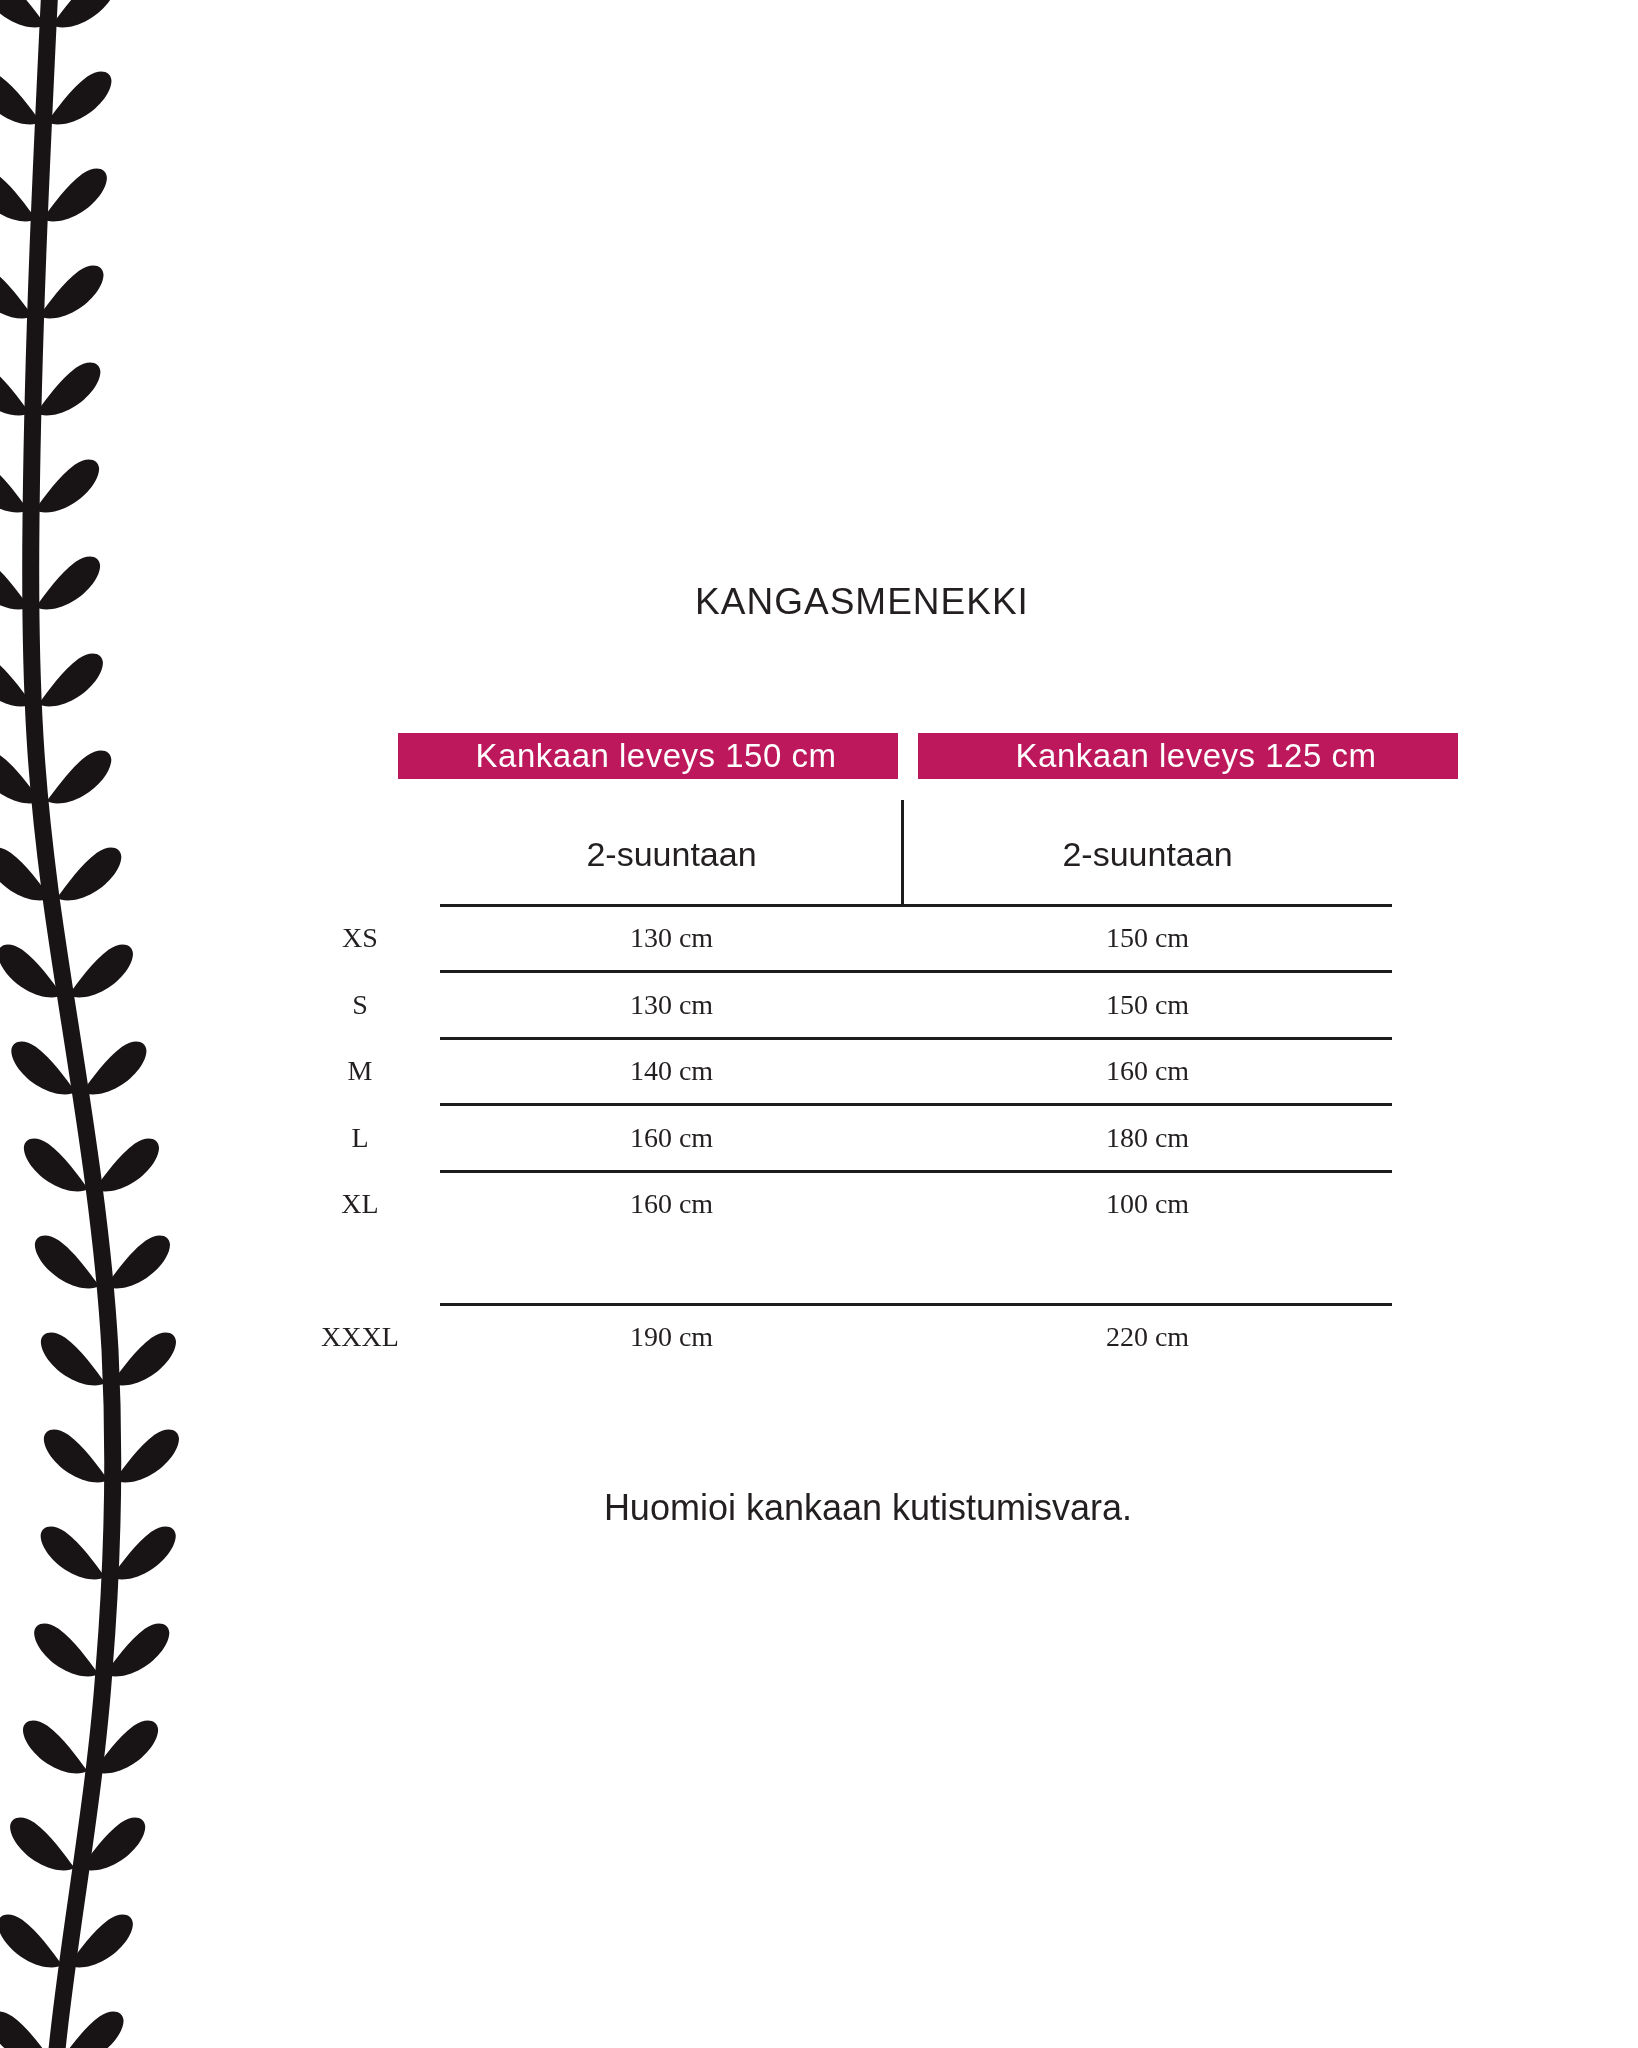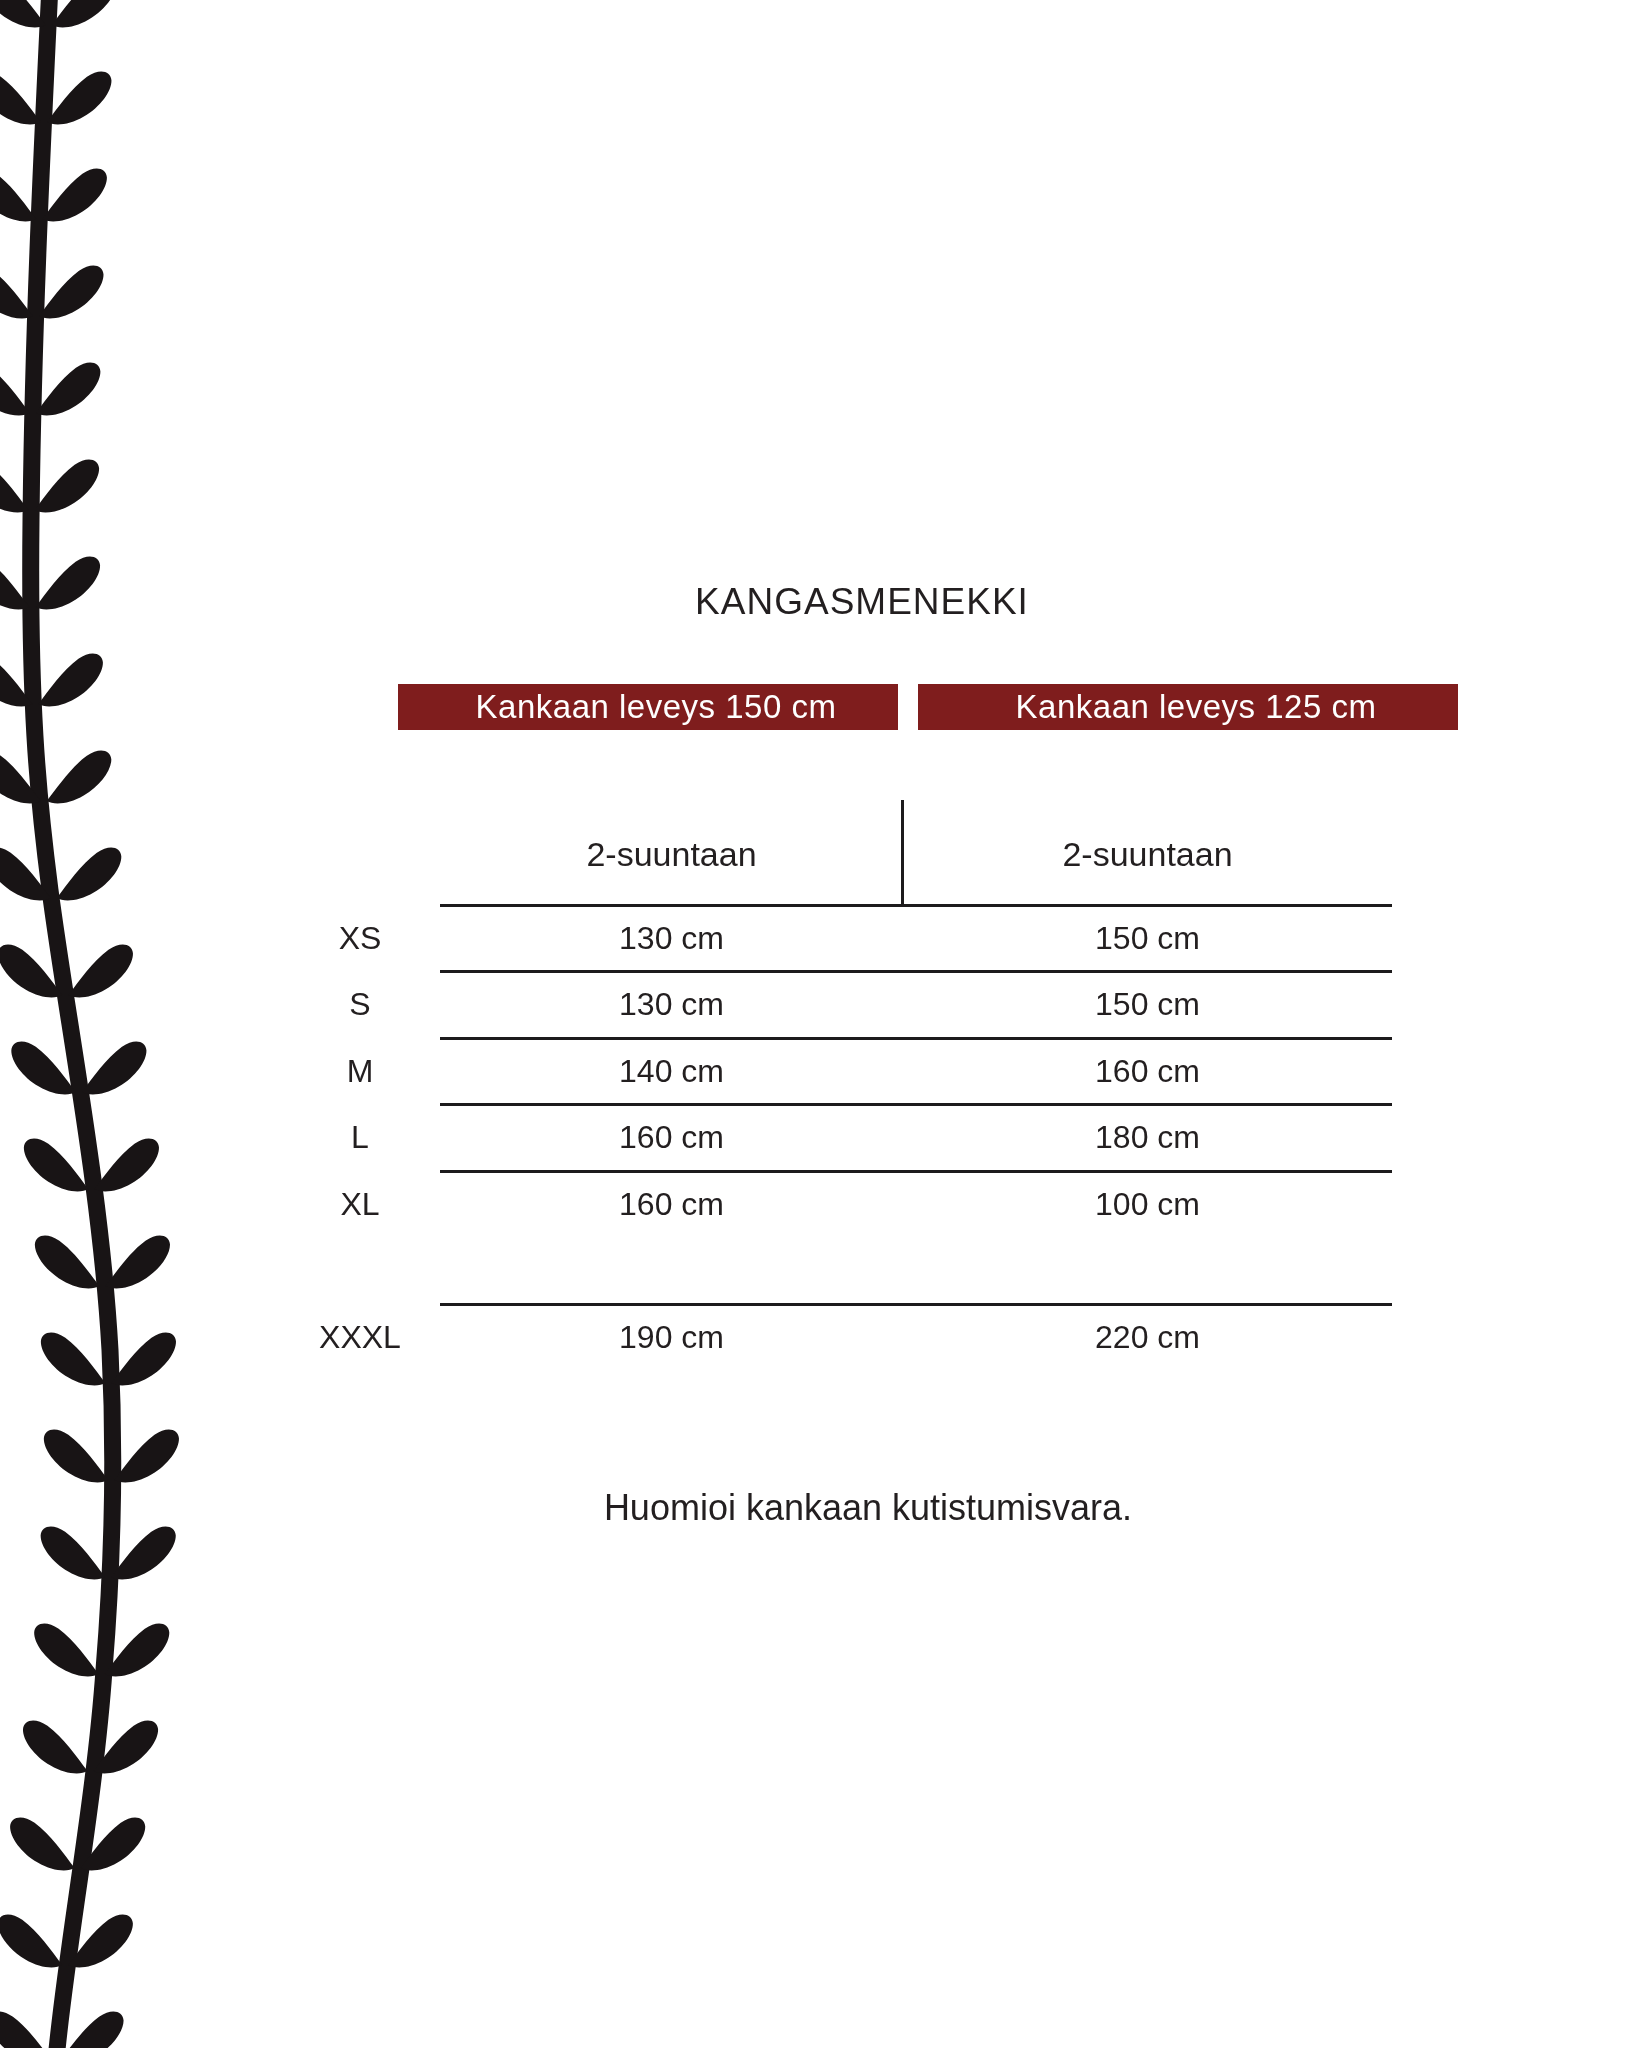--- a/index.html
+++ b/index.html
@@ -12,42 +12,42 @@
   .page { position:absolute; left:0; top:0; width:1638px; height:2048px; background:#ffffff;border-radius:13px; }
 
   .vine { position:absolute; left:0; top:0; }
 
   .title {
     position:absolute; left:262px; top:581px; width:1200px;
     text-align:center; font-size:37px; font-weight:400; letter-spacing:1px;
   }
 
   .bar {
-    position:absolute; top:684px; height:46px; background:#7f1d1d; color:#fefefe;
+    position:absolute; top:733px; height:46px; background:#be185d; color:#fefefe;
     display:flex; align-items:center; justify-content:center;
     font-size:33px; font-weight:400; letter-spacing:0.5px;padding-left:16px;
   }
   .bar1 { left:398px; width:500px; }
   .bar2 { left:918px; width:540px; }
 
   .sub {
     position:absolute; top:834px; height:40px;
     display:flex; align-items:center; justify-content:center; font-size:34px;
   }
   .sub1 { left:440px; width:463px; }
   .sub2 { left:903px; width:489px; }
 
   .vline { position:absolute; left:901px; top:800px; width:3px; height:106px; background:#1d1b1c; }
 
   #size-table { position:absolute; left:0; top:0; width:1638px; height:2048px; }
   .row { position:absolute; left:0; width:1638px; height:66.5px; }
   .rule { position:absolute; left:440px; top:-1.5px; width:952px; height:3px; background:#1d1b1c; }
   .cell {
     position:absolute; top:0; height:66.5px;
-    display:flex; align-items:center; justify-content:center; font-size:32px;
+    display:flex; align-items:center; justify-content:center; font-size:28px;font-family:Liberation Serif, serif;
   }
   .cell-size { left:280px; width:160px; }
   .cell-150  { left:440px; width:463px; }
   .cell-125  { left:903px; width:489px; }
 
   .note {
     position:absolute; left:268px; top:1487px; width:1200px;
     text-align:center; font-size:36px; font-weight:400;
   }
 </style>

